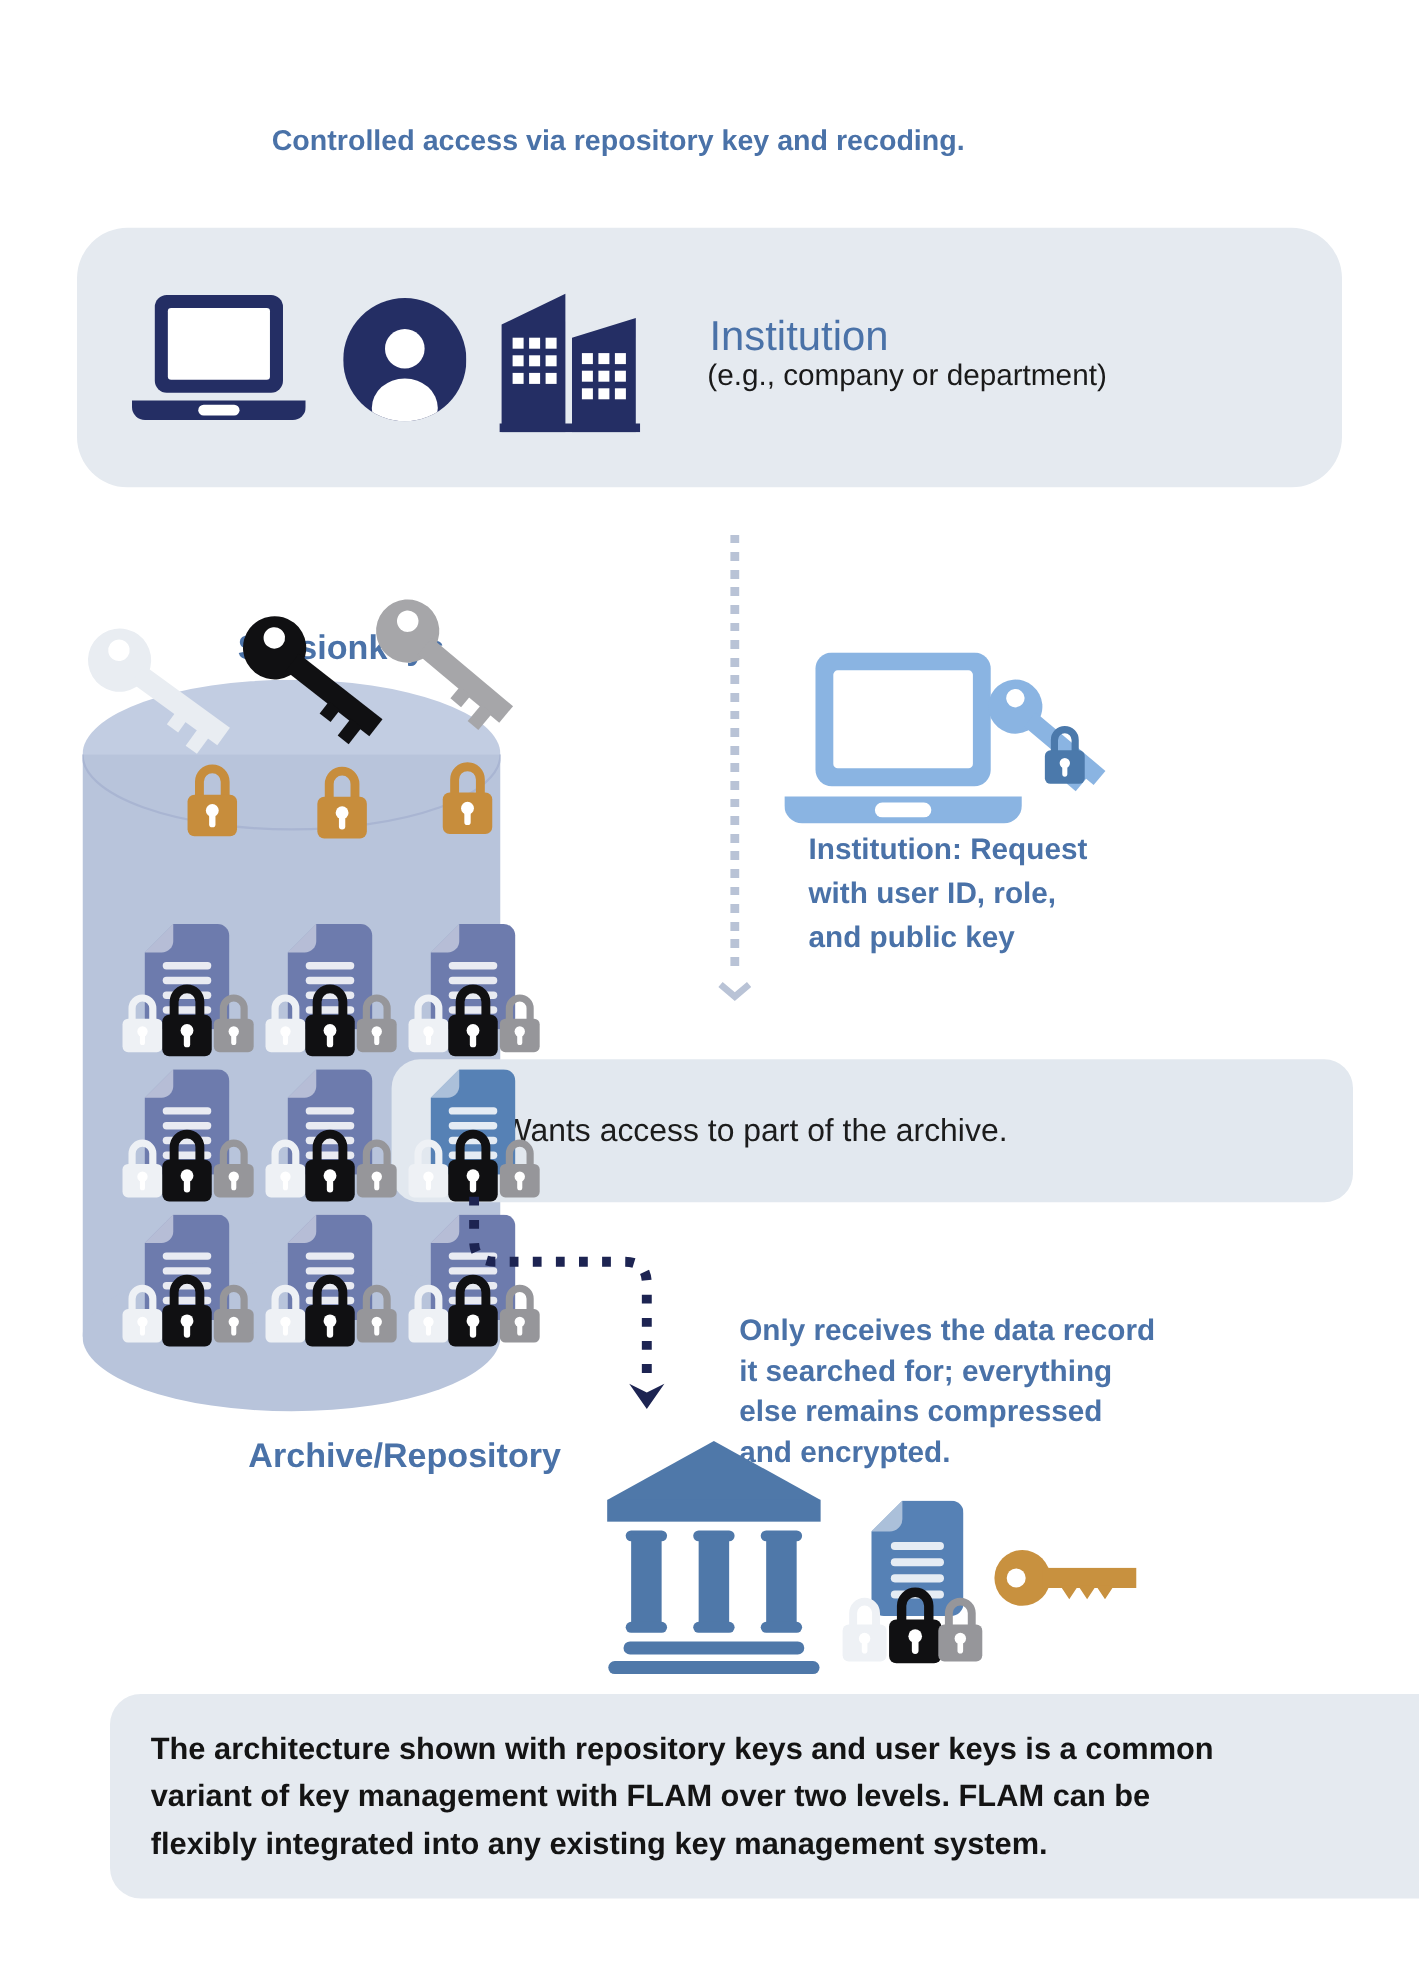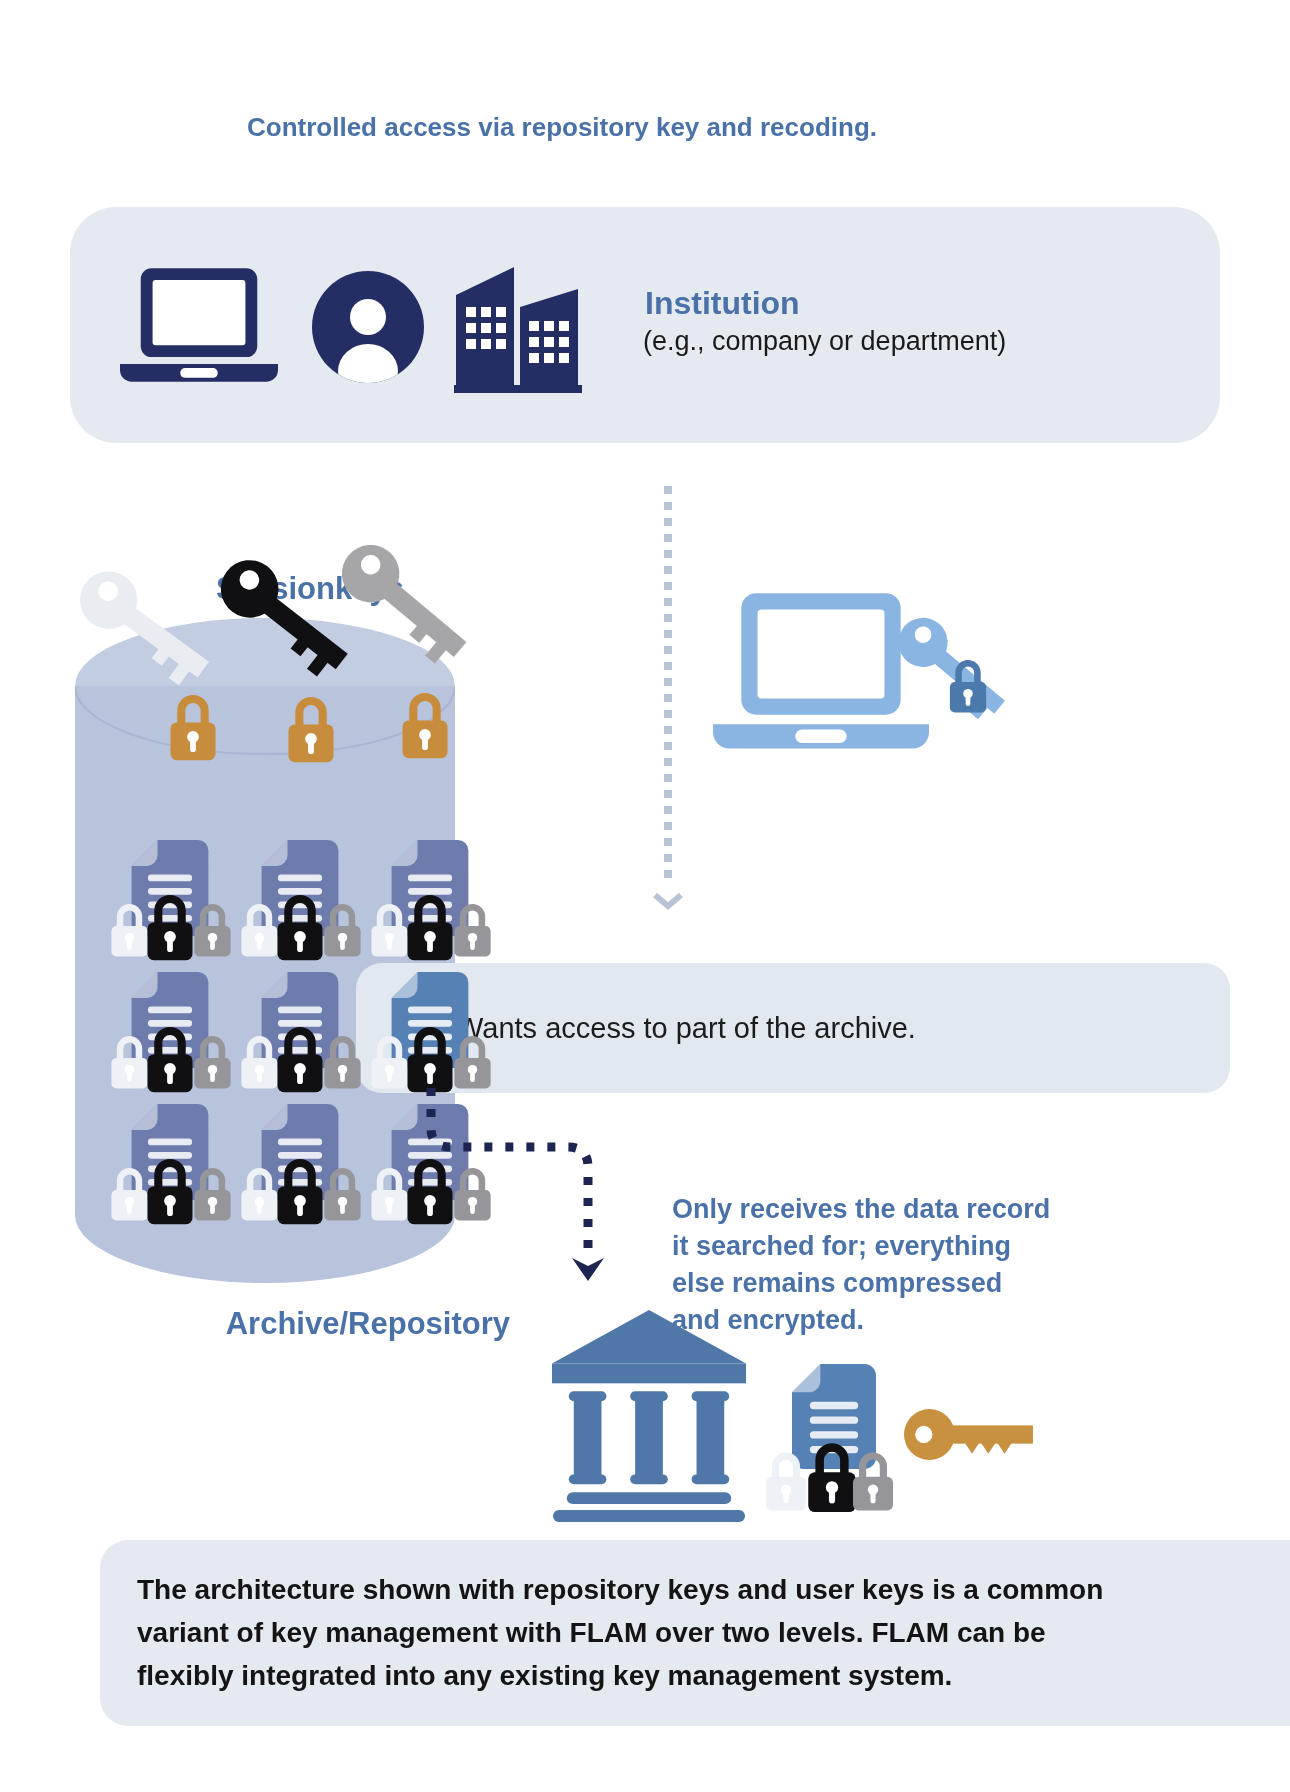--- a/index.html
+++ b/index.html
@@ -12,21 +12,21 @@
   .subtitle{position:absolute;left:0;top:112px;width:1124px;text-align:center;
          font-size:26px;font-weight:bold;color:var(--steel_blue);}
 
   
   .inst-panel{position:absolute;left:70px;top:207px;width:1150px;height:236px;
          border-radius:46px;background:var(--panel_bg);}
   .icon{position:absolute;}
   .i-laptop{left:50px;top:61px;width:158px;height:115px;color:var(--navy);}
   .i-person{left:242px;top:64px;width:112px;height:112px;color:var(--navy);}
   .i-buildings{left:384px;top:52px;width:128px;height:134px;color:var(--navy);}
-  .inst-title{position:absolute;left:575px;top:78px;font-size:32px;font-weight:bold;color:var(--steel_blue);}
+  .inst-title{position:absolute;left:575px;top:78px;font-size:38px;font-weight:normal;color:var(--steel_blue);}
   .inst-sub{position:absolute;left:573px;top:119px;font-size:27px;color:#1a1a1a;}
 
   
   .dotted-v{position:absolute;left:664px;top:486px;width:8px;height:400px;
         background:repeating-linear-gradient(to bottom,var(--light_dotted) 0 8px,transparent 8px 16px);}
   .chevron-light{position:absolute;left:652px;top:892px;width:32px;height:20px;}
 
   
   .sessionkeys{position:absolute;left:95px;top:571px;width:430px;text-align:center;
         font-size:31px;font-weight:bold;color:var(--steel_blue);}
@@ -370,20 +370,23 @@
 
   <svg class="icon i-laptop2">
       <use href="#sym-laptop"></use>
     </svg>
   <svg class="icon i-reqkey">
       <use href="#sym-key"></use>
     </svg>
   <svg class="icon i-reqlock">
       <use href="#sym-lock"></use>
     </svg>
+  <div class="request-text">Institution: Request
+with user ID, role,
+and public key</div>
 
   <svg class="dark-path" viewBox="0 0 230 224">
     <path d="M31,22 L31,62 Q31,81 50,81 L168,81 Q188,81 188,101 L188,194" fill="none" stroke="var(--dark_dotted)" stroke-width="9" stroke-dasharray="8 13"></path>
     <path d="M172,192 L188,215 L204,192 L188,200 Z" fill="var(--dark_dotted)"></path>
   </svg>
   <div class="receives-text">Only receives the data record
 it searched for; everything
 else remains compressed
 and encrypted.</div>
 

